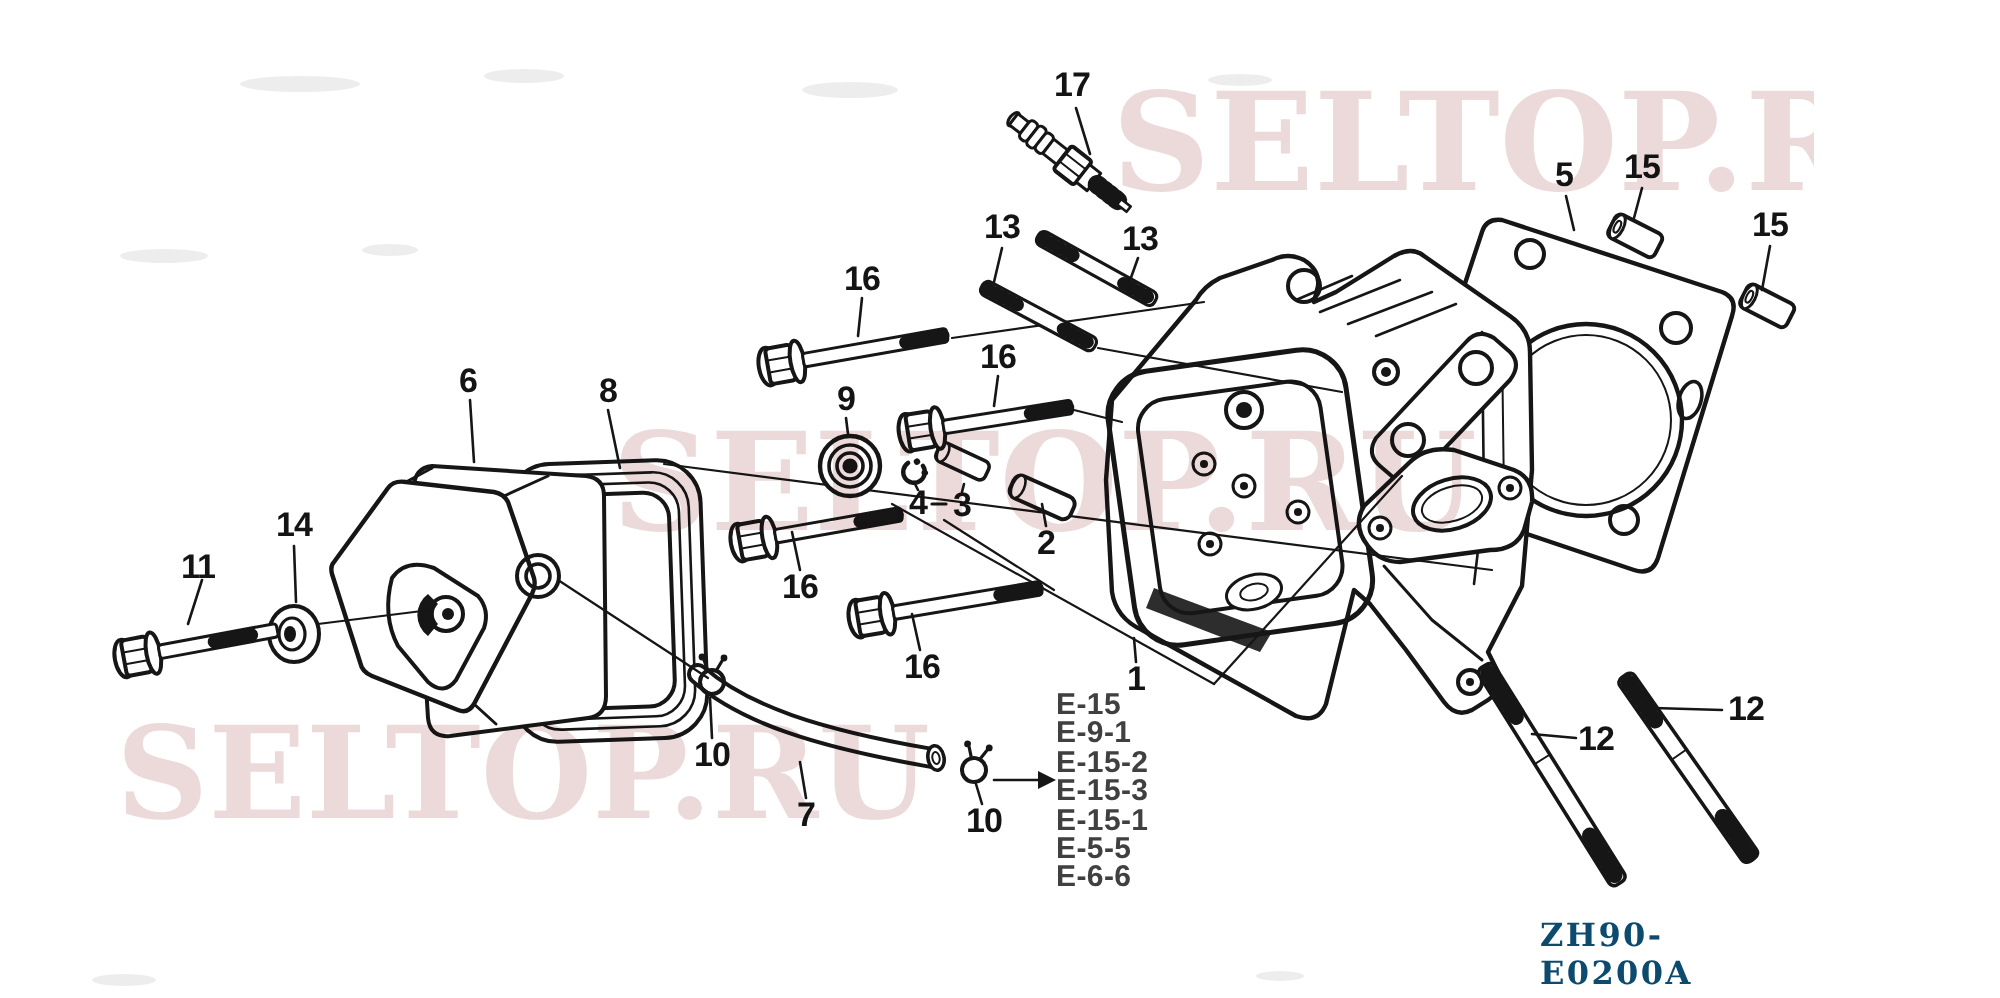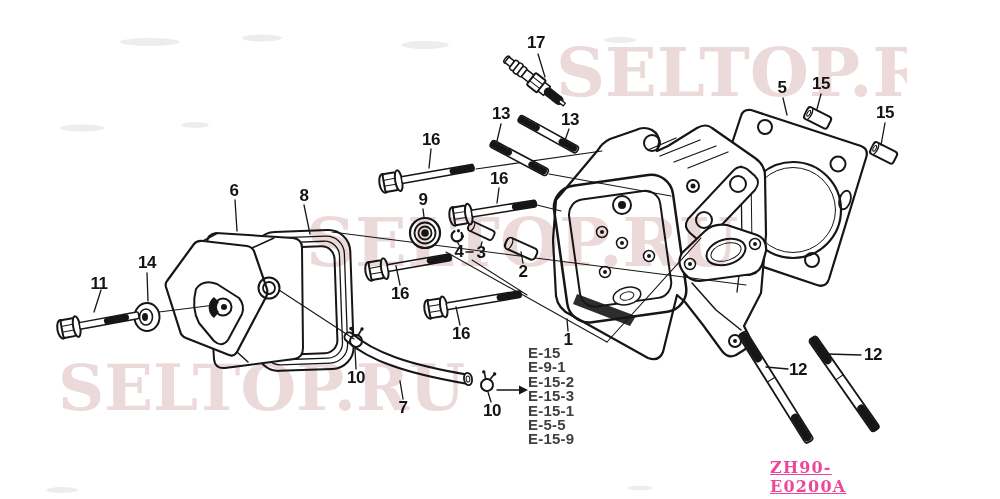--- a/index.html
+++ b/index.html
@@ -7,21 +7,21 @@
          font-family:"Liberation Sans",sans-serif;}
   svg{position:absolute;left:0;top:0;}
   svg *{vector-effect:none;}
   .callout{position:absolute;transform:translate(-50%,-50%);
            font:700 17px "Liberation Sans",sans-serif;color:#141414;letter-spacing:-.5px;
            white-space:nowrap;}
   .ref-list{position:absolute;left:528px;top:346px;
             font:700 15px "Liberation Sans",sans-serif;line-height:14.4px;
             color:#404040;letter-spacing:.2px;}
   .diagram-code{position:absolute;left:770px;top:458px;
-                font:700 16px "DejaVu Serif",serif;color:#ec4899;letter-spacing:1.2px;text-decoration:underline;}
+                font:700 16px "DejaVu Serif",serif;color:#0c4a6e;letter-spacing:1.2px;}
   .fr-label{position:absolute;left:916px;top:423px;
             font:700 18px "Liberation Sans",sans-serif;color:#111;
             transform:rotate(38deg);transform-origin:left top;letter-spacing:1px;}
   .wm{position:absolute;font:700 68px "DejaVu Serif",serif;color:#dcbcbc;opacity:.55;
       mix-blend-mode:multiply;white-space:nowrap;letter-spacing:0;line-height:1;
       pointer-events:none;}
   .wm1{left:556px;top:38px;}
   .wm2{left:306px;top:208px;}
   .wm3{left:58px;top:356px;font-size:64px;}
 </style>
@@ -355,21 +355,21 @@
       <div class="callout" style="left: 873px; top: 355px;">12</div>
     </div>
 
 <div class="ref-list">
       <div>E-15</div>
       <div>E-9-1</div>
       <div>E-15-2</div>
       <div>E-15-3</div>
       <div>E-15-1</div>
       <div>E-5-5</div>
-      <div>E-15-9</div>
+      <div>E-6-6</div>
     </div>
 
 <div class="diagram-code">ZH90-E0200A</div>
 
 <div class="fr-label">FR.</div>
 
 <div class="wm wm1" style="color: rgb(220, 188, 188);">SELTOP.RU</div>
 <div class="wm wm2" style="color: rgb(220, 188, 188);">SELTOP.RU</div>
 <div class="wm wm3" style="color: rgb(220, 188, 188);">SELTOP.RU</div>
 

